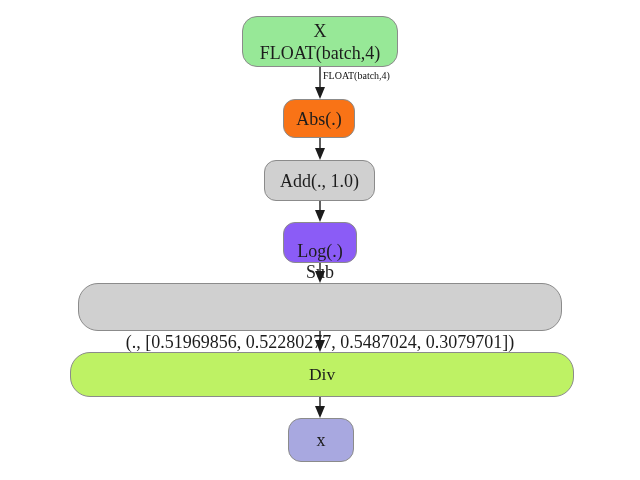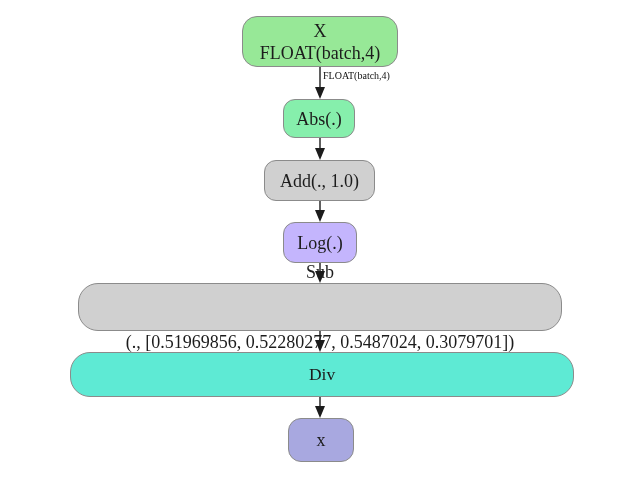--- a/index.html
+++ b/index.html
@@ -81,38 +81,38 @@
     </g>
   </svg>
 
   <div class="node n-input" style="background: rgb(151, 232, 151);">
     <div>X</div>
     <div>FLOAT(batch,4)</div>
   </div>
 
   <span class="edge-label">FLOAT(batch,4)</span>
 
-  <div class="node n-abs" style="background: #86efac;">
+  <div class="node n-abs" style="background: #f97316;">
     <div>Abs(.)</div>
   </div>
 
   <div class="node n-add" style="background: rgb(208, 208, 208); align-items: center;">
     <div>Add(., 1.0)</div>
   </div>
 
-  <div class="node n-log" style="background: #c4b5fd;">
+  <div class="node n-log" style="background: #8b5cf6; justify-content: flex-end;">
     <div>Log(.)</div>
   </div>
 
   <div class="node n-sub" style="background: rgb(208, 208, 208); gap: 48px;">
     <div>Sub</div>
     <div>(., [0.51969856, 0.52280277, 0.5487024, 0.3079701])</div>
   </div>
 
-  <div class="node n-div" style="background: #5eead4;">
+  <div class="node n-div" style="background: #bef264;">
     <div>Div</div>
   </div>
 
   <div class="node n-output" style="background: rgb(168, 168, 224);">
     <div>x</div>
   </div>
 
 </div>
 
 </body></html>

